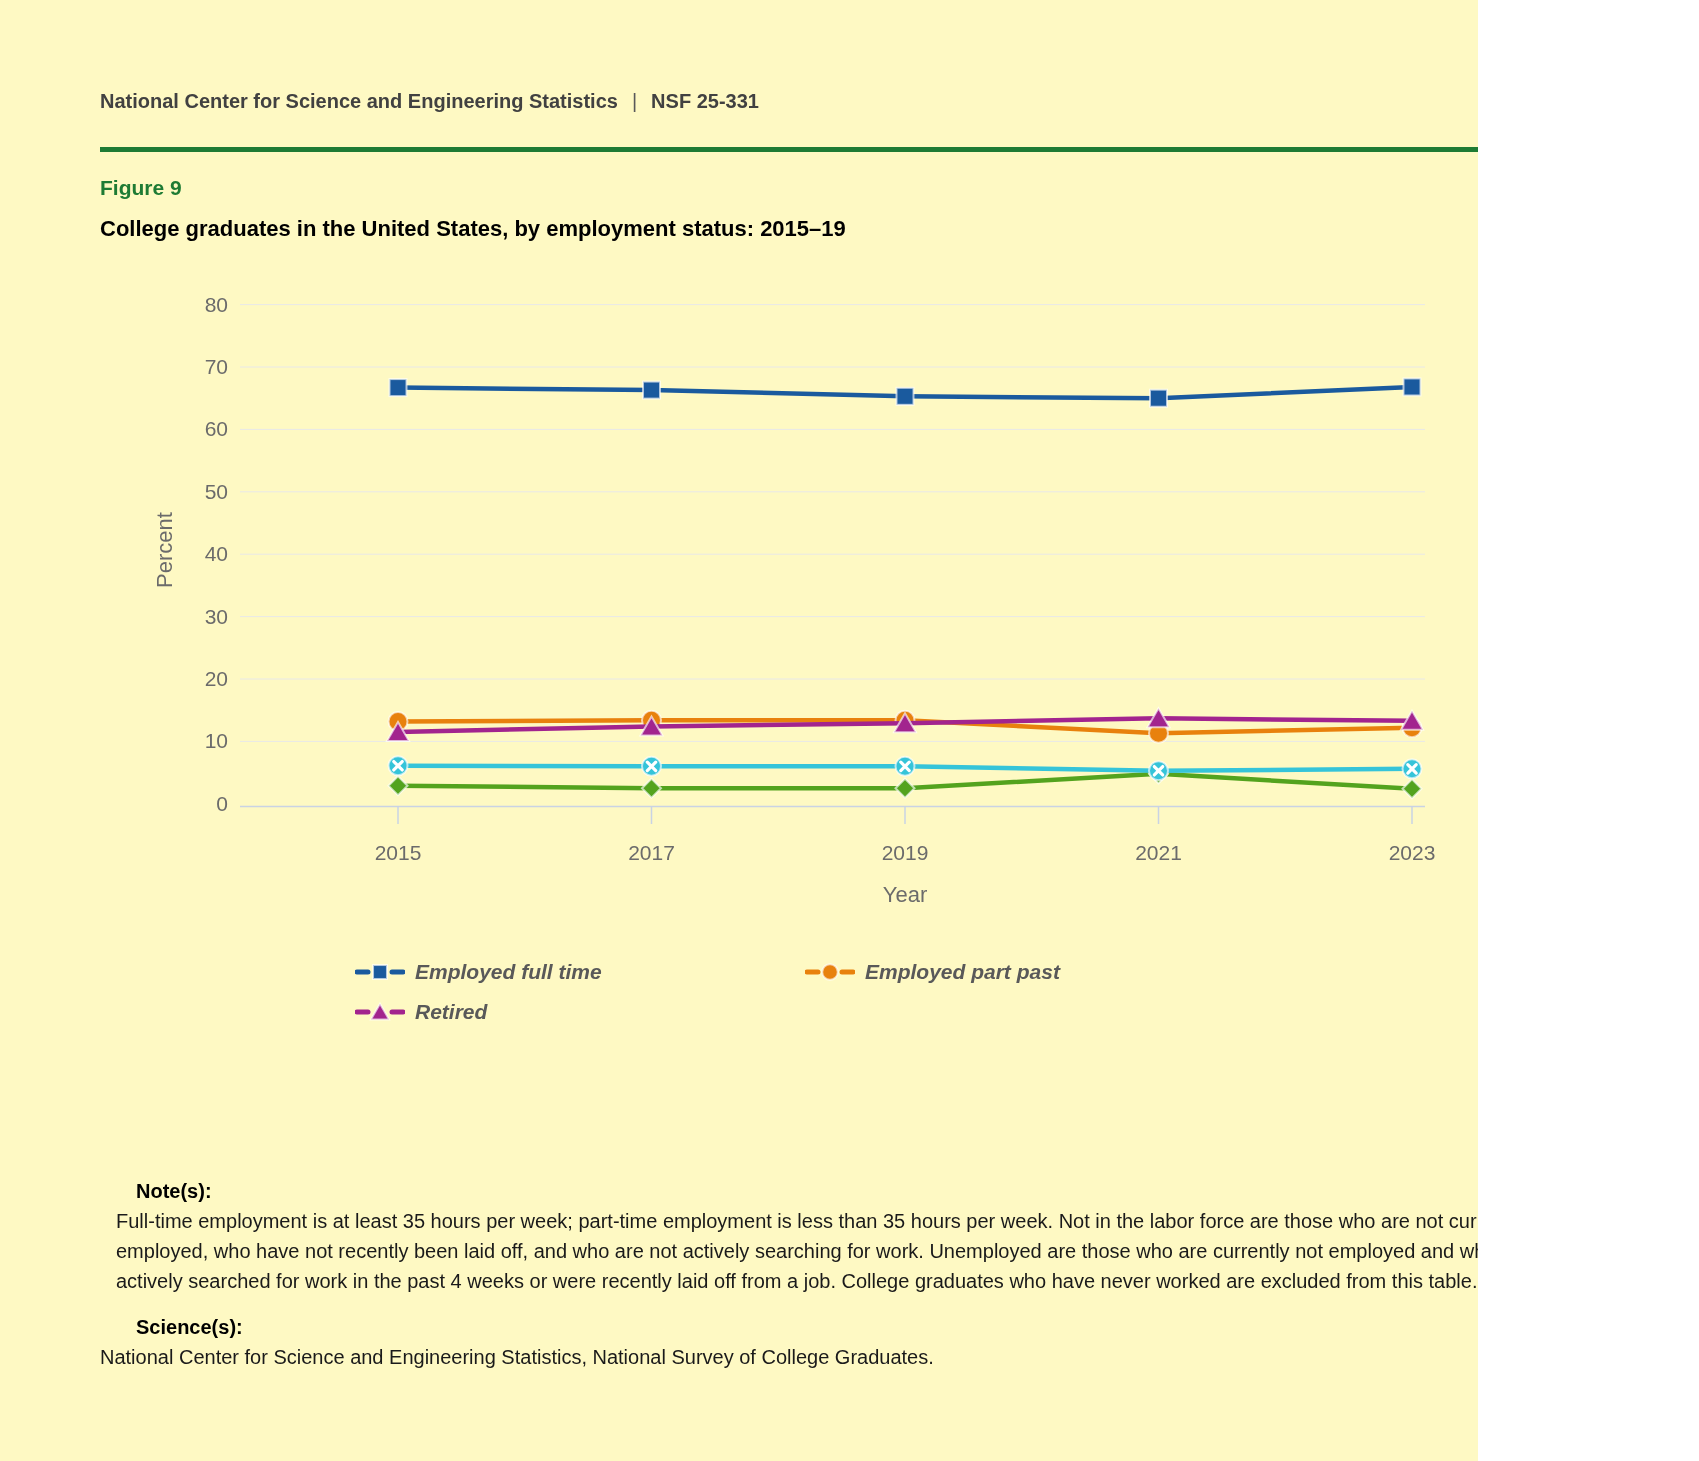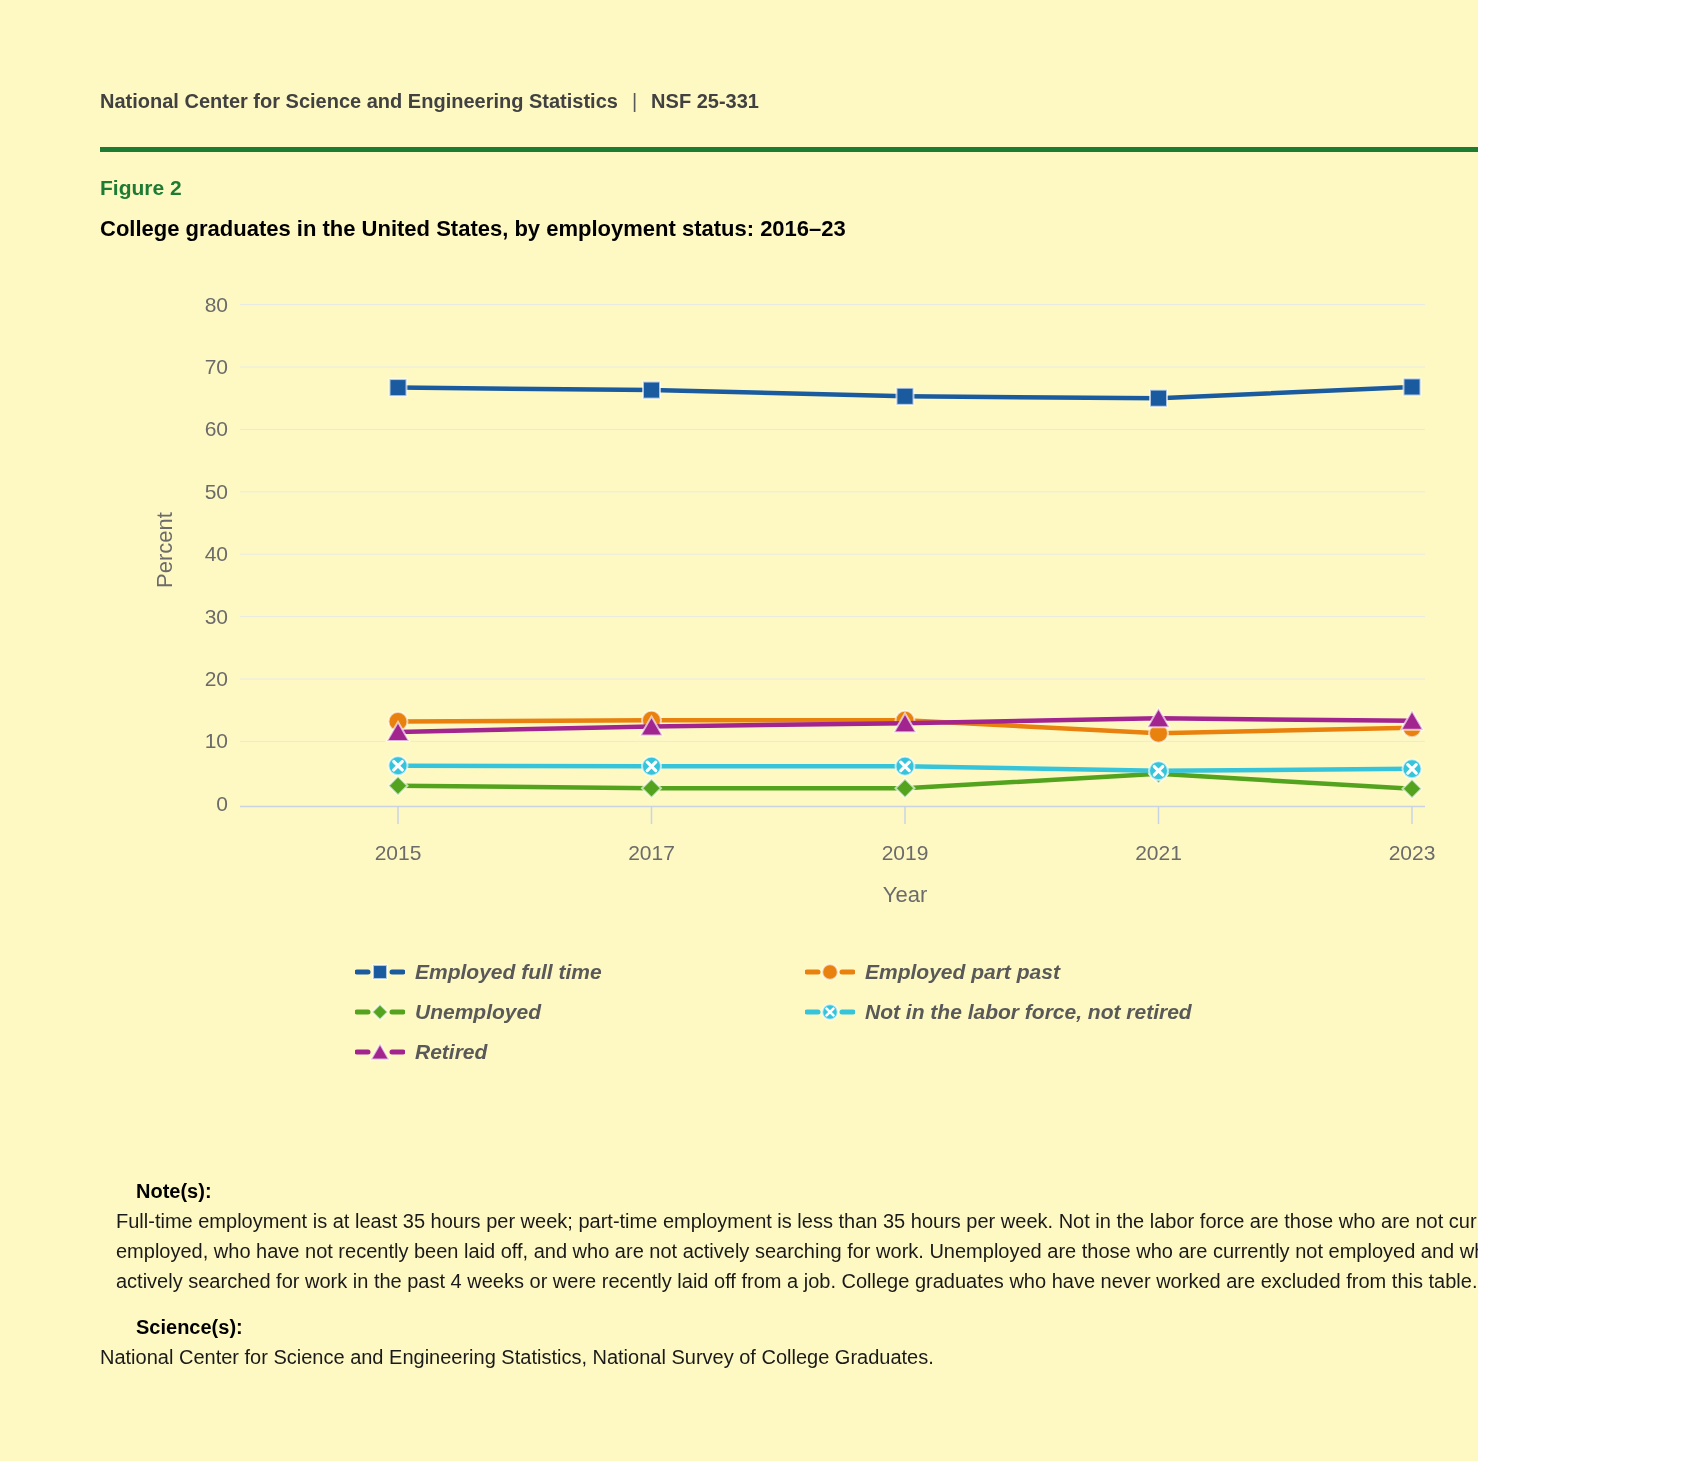--- a/index.html
+++ b/index.html
@@ -51,22 +51,22 @@
 <body>
 
 <div class="page">
 
   <div class="doc-header">
     <span>National Center for Science and Engineering Statistics</span><span class="sep">|</span><span>NSF 25-331</span>
   </div>
 
   <div class="green-rule"></div>
 
-  <div class="figure-label">Figure 2</div>
-  <div class="figure-title">College graduates in the United States, by employment status: 2016–23</div>
+  <div class="figure-label">Figure 9</div>
+  <div class="figure-title">College graduates in the United States, by employment status: 2015–19</div>
 
   <div class="chart-wrap">
     <svg id="chart-svg" width="1500" height="680" viewBox="0 0 1500 680" xmlns="http://www.w3.org/2000/svg">
         <line x1="240" y1="491.4" x2="1425" y2="491.4" stroke="#e8e8e8" stroke-width="1"></line>
         <line x1="240" y1="428.99999999999994" x2="1425" y2="428.99999999999994" stroke="#e8e8e8" stroke-width="1"></line>
         <line x1="240" y1="366.5999999999999" x2="1425" y2="366.5999999999999" stroke="#e8e8e8" stroke-width="1"></line>
         <line x1="240" y1="304.19999999999993" x2="1425" y2="304.19999999999993" stroke="#e8e8e8" stroke-width="1"></line>
         <line x1="240" y1="241.79999999999995" x2="1425" y2="241.79999999999995" stroke="#e8e8e8" stroke-width="1"></line>
         <line x1="240" y1="179.39999999999992" x2="1425" y2="179.39999999999992" stroke="#e8e8e8" stroke-width="1"></line>
         <line x1="240" y1="116.99999999999994" x2="1425" y2="116.99999999999994" stroke="#e8e8e8" stroke-width="1"></line>
@@ -146,39 +146,20 @@
             <line x1="2" y1="12" x2="13" y2="12" stroke="#e8810d" stroke-width="5" stroke-linecap="round"></line>
             <line x1="37" y1="12" x2="48" y2="12" stroke="#e8810d" stroke-width="5" stroke-linecap="round"></line>
             <circle cx="25" cy="12" r="7.789999999999999" fill="#e8810d" stroke="#ffffff" stroke-opacity="0.65" stroke-width="2"></circle>
           </svg>
         <span class="legend-label">Employed part past</span>
       </div>
     </div>
     <div class="legend-row">
       <div class="legend-item col1">
         <svg class="legend-key" width="50" height="24" viewBox="0 0 50 24" xmlns="http://www.w3.org/2000/svg">
-            <line x1="2" y1="12" x2="13" y2="12" stroke="#53a31e" stroke-width="5" stroke-linecap="round"></line>
-            <line x1="37" y1="12" x2="48" y2="12" stroke="#53a31e" stroke-width="5" stroke-linecap="round"></line>
-            <path d="M 25 4.210000000000001 L 32.79 12 L 25 19.79 L 17.21 12 Z" fill="#53a31e" stroke="#ffffff" stroke-opacity="0.65" stroke-width="2"></path>
-          </svg>
-        <span class="legend-label">Unemployed</span>
-      </div>
-      <div class="legend-item">
-        <svg class="legend-key" width="50" height="24" viewBox="0 0 50 24" xmlns="http://www.w3.org/2000/svg">
-            <line x1="2" y1="12" x2="13" y2="12" stroke="#35c4d9" stroke-width="5" stroke-linecap="round"></line>
-            <line x1="37" y1="12" x2="48" y2="12" stroke="#35c4d9" stroke-width="5" stroke-linecap="round"></line>
-            <circle cx="25" cy="12" r="7.789999999999999" fill="#35c4d9" stroke="#ffffff" stroke-opacity="0.65" stroke-width="2"></circle>
-            <path d="M 21.556 8.556000000000001 L 28.444 15.443999999999999 M 28.444 8.556000000000001 L 21.556 15.443999999999999" stroke="#ffffff" stroke-width="2.624" stroke-linecap="round" fill="none"></path>
-          </svg>
-        <span class="legend-label">Not in the labor force, not retired</span>
-      </div>
-    </div>
-    <div class="legend-row">
-      <div class="legend-item col1">
-        <svg class="legend-key" width="50" height="24" viewBox="0 0 50 24" xmlns="http://www.w3.org/2000/svg">
             <line x1="2" y1="12" x2="13" y2="12" stroke="#a2248e" stroke-width="5" stroke-linecap="round"></line>
             <line x1="37" y1="12" x2="48" y2="12" stroke="#a2248e" stroke-width="5" stroke-linecap="round"></line>
             <path d="M 25 3.8000000000000007 L 34.019999999999996 19.38 L 15.98 19.38 Z" fill="#a2248e" stroke="#ffffff" stroke-opacity="0.65" stroke-width="2"></path>
           </svg>
         <span class="legend-label">Retired</span>
       </div>
     </div>
   </div>
 
   <div class="notes">

